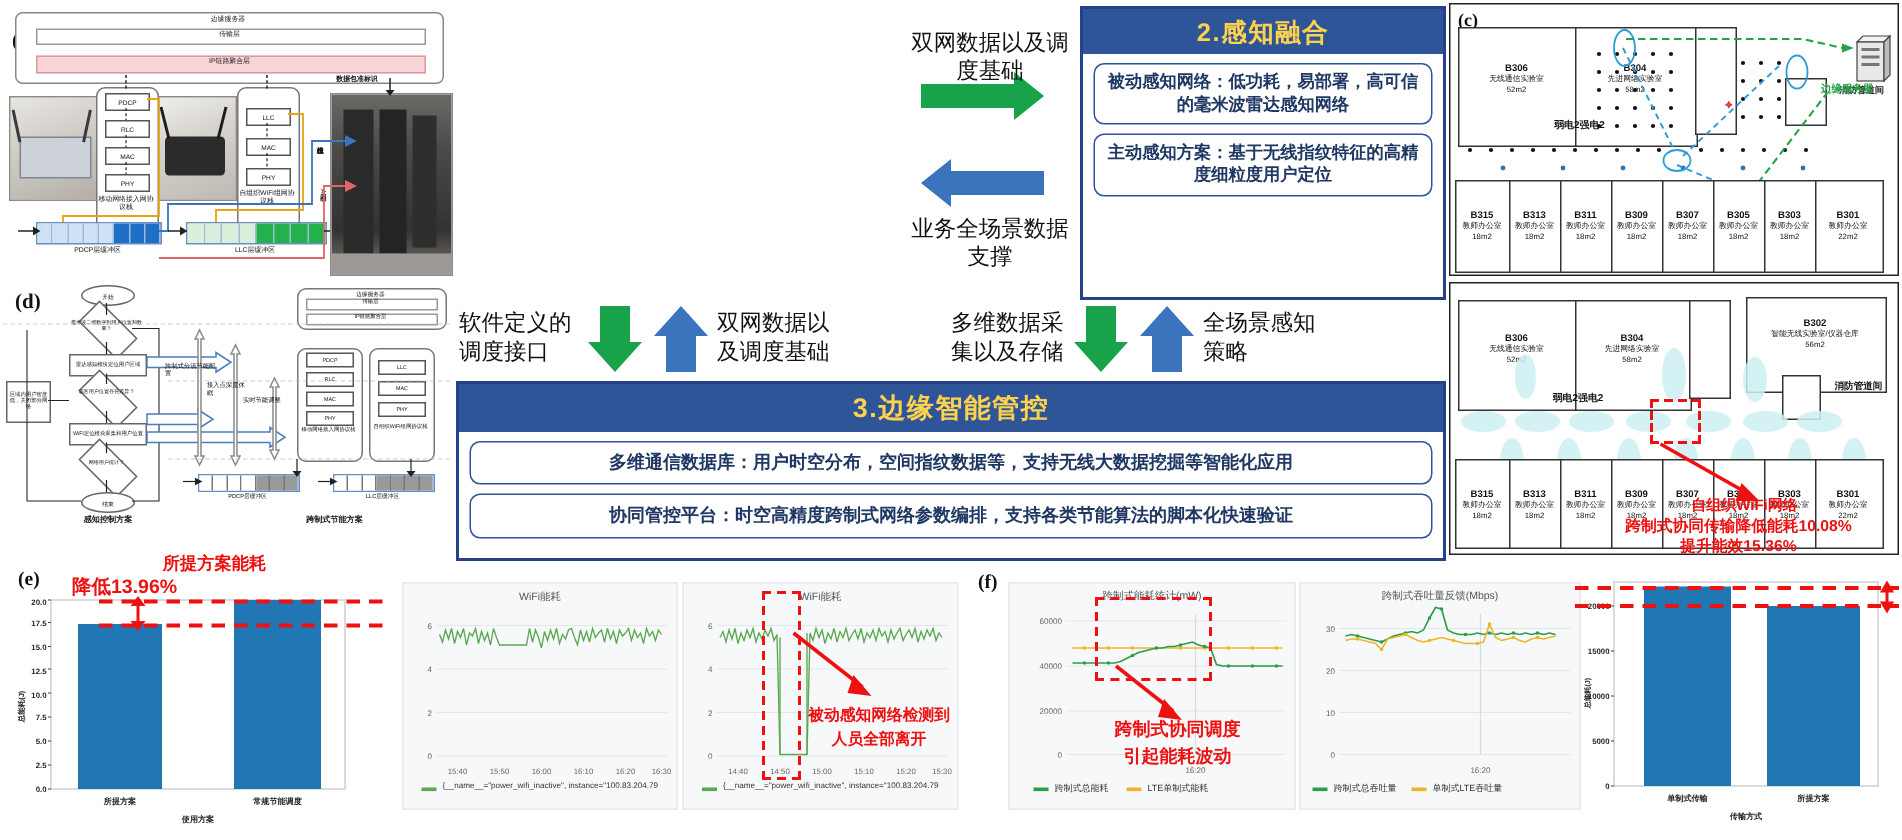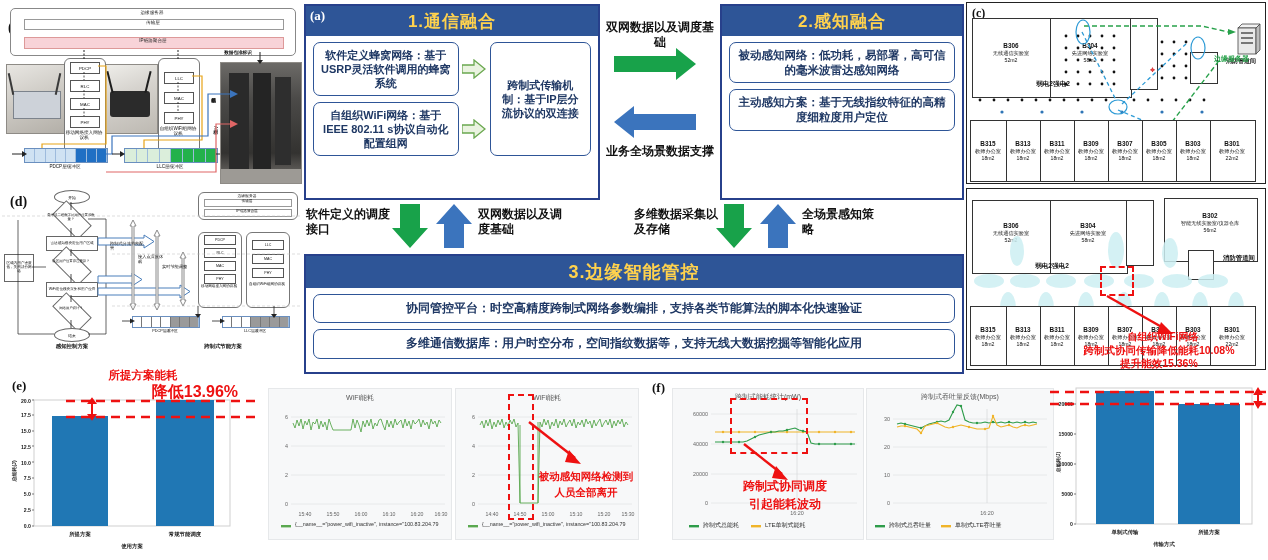--- a/index.html
+++ b/index.html
@@ -19,21 +19,21 @@
   .bigbox .body{padding:6px 7px;display:flex;flex-direction:column;gap:6px;}
   .subbox{border:1.4px solid #2e5597;border-radius:7px;color:#1f3864;font-weight:bold;
       font-size:11px;line-height:1.28;padding:5px 6px;text-align:center;background:#fff;}
 
   .box1{left:0;top:0;width:292px;height:192px;}
   .box2{left:416px;top:0;width:240px;height:192px;}
   .box3{left:0;top:250px;width:656px;height:116px;}
   .box3 .hdr{font-size:18px;height:32px;}
   .box3 .subbox{font-size:12px;padding:6px;}
   .flowcol{display:flex;flex-direction:column;gap:6px;flex:1 1 auto;}
-  .lbl{position:absolute;font-size:12px;font-weight:bold;color:#111;line-height:1.25;}
+  .lbl{position:absolute;font-size:15px;font-weight:normal;color:#111;line-height:1.25;}
 
   
   .figb{position:absolute;left:2px;top:2px;width:300px;height:182px;}
   .srvbox{position:absolute;left:8px;top:6px;width:284px;height:46px;border:1px solid #888;border-radius:5px;background:#fff;}
   .srvlab{font-size:4.6px;text-align:center;color:#222;}
   .thinbar{position:absolute;height:9px;border:1px solid #999;background:#fff;}
   .pinkbar{position:absolute;height:10px;border:1px solid #d99;background:#f8d3d8;}
   .photo{position:absolute;background:#b9b6b1;border:1px solid #8e8b86;overflow:hidden;}
   .photo.ph1{background:linear-gradient(160deg,#e8e6e2 0%,#cfccc6 45%,#b3afa8 100%);}
   .photo.ph2{background:linear-gradient(160deg,#efeeea 0%,#d6d3ce 40%,#bdb9b2 100%);}
@@ -256,52 +256,34 @@
       <polygon points="269,126 275,126 272,130" fill="#222"></polygon>
     </svg>
     <div class="abs tinytxt" style="left:108px;top:53px;width:36px;font-size:4.2px;text-align:left;">跨制式分流节能配置</div>
     <div class="abs tinytxt" style="left:136px;top:66px;width:28px;font-size:4.2px;text-align:left;">接入点深度休眠</div>
     <div class="abs tinytxt" style="left:160px;top:76px;width:28px;font-size:4.2px;text-align:left;">实时节能调整</div>
   </div>
 
   <div class="arch">
     <div class="abs panel-tag" style="left:6px;top:4px;font-weight:bold;font-size:13px;z-index:5;color:#fff;">(a)</div>
 
-    <div class="bigbox box1">
-      <div class="hdr">1.通信融合</div>
-      <div class="body" style="flex-direction:row;gap:2px;align-items:stretch;">
-        <div class="flowcol" style="width:150px;">
-          <div class="subbox" style="flex:1;display:flex;align-items:center;justify-content:center;">软件定义蜂窝网络：基于USRP灵活软件调用的蜂窝系统</div>
-          <div class="subbox" style="flex:1;display:flex;align-items:center;justify-content:center;">自组织WiFi网络：基于IEEE 802.11 s协议自动化配置组网</div>
-        </div>
-        <div class="flowcol" style="width:28px;justify-content:space-around;align-items:center;">
-          <svg width="24" height="20" viewBox="0 0 24 20">
-            <polygon points="0,6 12,6 12,1 23,10 12,19 12,14 0,14" fill="#eaf3e0" stroke="#6aa84f" stroke-width="1.3"></polygon>
-          </svg>
-          <svg width="24" height="20" viewBox="0 0 24 20">
-            <polygon points="0,6 12,6 12,1 23,10 12,19 12,14 0,14" fill="#eaf3e0" stroke="#6aa84f" stroke-width="1.3"></polygon>
-          </svg>
-        </div>
-        <div class="subbox" style="width:90px;display:flex;align-items:center;justify-content:center;">跨制式传输机制：基于IP层分流协议的双连接</div>
-      </div>
-    </div>
 
     <div class="bigbox box2">
       <div class="hdr">2.感知融合</div>
       <div class="body">
         <div class="subbox" style="flex:1;display:flex;align-items:center;justify-content:center;font-size:11.5px;">被动感知网络：低功耗，易部署，高可信的毫米波雷达感知网络</div>
         <div class="subbox" style="flex:1;display:flex;align-items:center;justify-content:center;font-size:11.5px;">主动感知方案：基于无线指纹特征的高精度细粒度用户定位</div>
       </div>
     </div>
 
     <div class="bigbox box3">
       <div class="hdr">3.边缘智能管控</div>
       <div class="body">
+        <div class="subbox">多维通信数据库：用户时空分布，空间指纹数据等，支持无线大数据挖掘等智能化应用</div>
         <div class="subbox">协同管控平台：时空高精度跨制式网络参数编排，支持各类节能算法的脚本化快速验证</div>
-        <div class="subbox">多维通信数据库：用户时空分布，空间指纹数据等，支持无线大数据挖掘等智能化应用</div>
       </div>
     </div>
 
     <svg class="abs" width="656" height="366" style="left:0;top:0;pointer-events:none">
 
       <polygon points="310,52 372,52 372,44 392,60 372,76 372,68 310,68" fill="#18a24a"></polygon>
 
       <polygon points="392,110 330,110 330,102 310,118 330,134 330,126 392,126" fill="#3b74bd"></polygon>
 
       <polygon points="96,200 116,200 116,224 124,224 106,244 88,224 96,224" fill="#18a24a"></polygon>
@@ -569,21 +551,21 @@
     <line x1="12" y1="6" x2="72" y2="40" stroke="#ee1111" stroke-width="2.4"></line>
     <polygon points="66,32 78,44 62,44" fill="#ee1111"></polygon>
   </svg>
   <div class="abs redtx" style="left:1060px;top:330px;width:206px;font-size:10px;text-align:center;">自组织WiFi网络</div>
   <div class="abs redtx" style="left:1050px;top:344px;width:218px;font-size:10.5px;text-align:center;">跨制式协同传输降低能耗10.08%</div>
   <div class="abs redtx" style="left:1050px;top:357px;width:218px;font-size:10.5px;text-align:center;">提升能效15.36%</div>
 
   <div class="abs" style="left:4px;top:376px;width:258px;height:182px;">
     <div class="abs panel-tag" style="left:8px;top:2px;font-weight:bold;font-size:13px;">(e)</div>
     <div class="abs redtx" style="left:44px;top:-8px;width:190px;font-size:11.5px;text-align:center;">所提方案能耗</div>
-    <div class="abs redtx" style="left:44px;top:6px;width:190px;font-size:16px;text-align:right;">降低13.96%</div>
+    <div class="abs redtx" style="left:44px;top:6px;width:190px;font-size:13px;text-align:left;">降低13.96%</div>
 
     <svg class="abs" width="258" height="182" style="left:0;top:0;">
 
       <rect x="30" y="24" width="196" height="126" fill="#fff" stroke="#cfcfcf" stroke-width="1"></rect>
 
       <g font-size="5.2" fill="#222" font-family="Liberation Sans, sans-serif" text-anchor="end" font-weight="bold">
         <text x="27" y="152">0.0</text>
           <text x="27" y="136">2.5</text>
           <text x="27" y="120">5.0</text>
         <text x="27" y="104">7.5</text>

